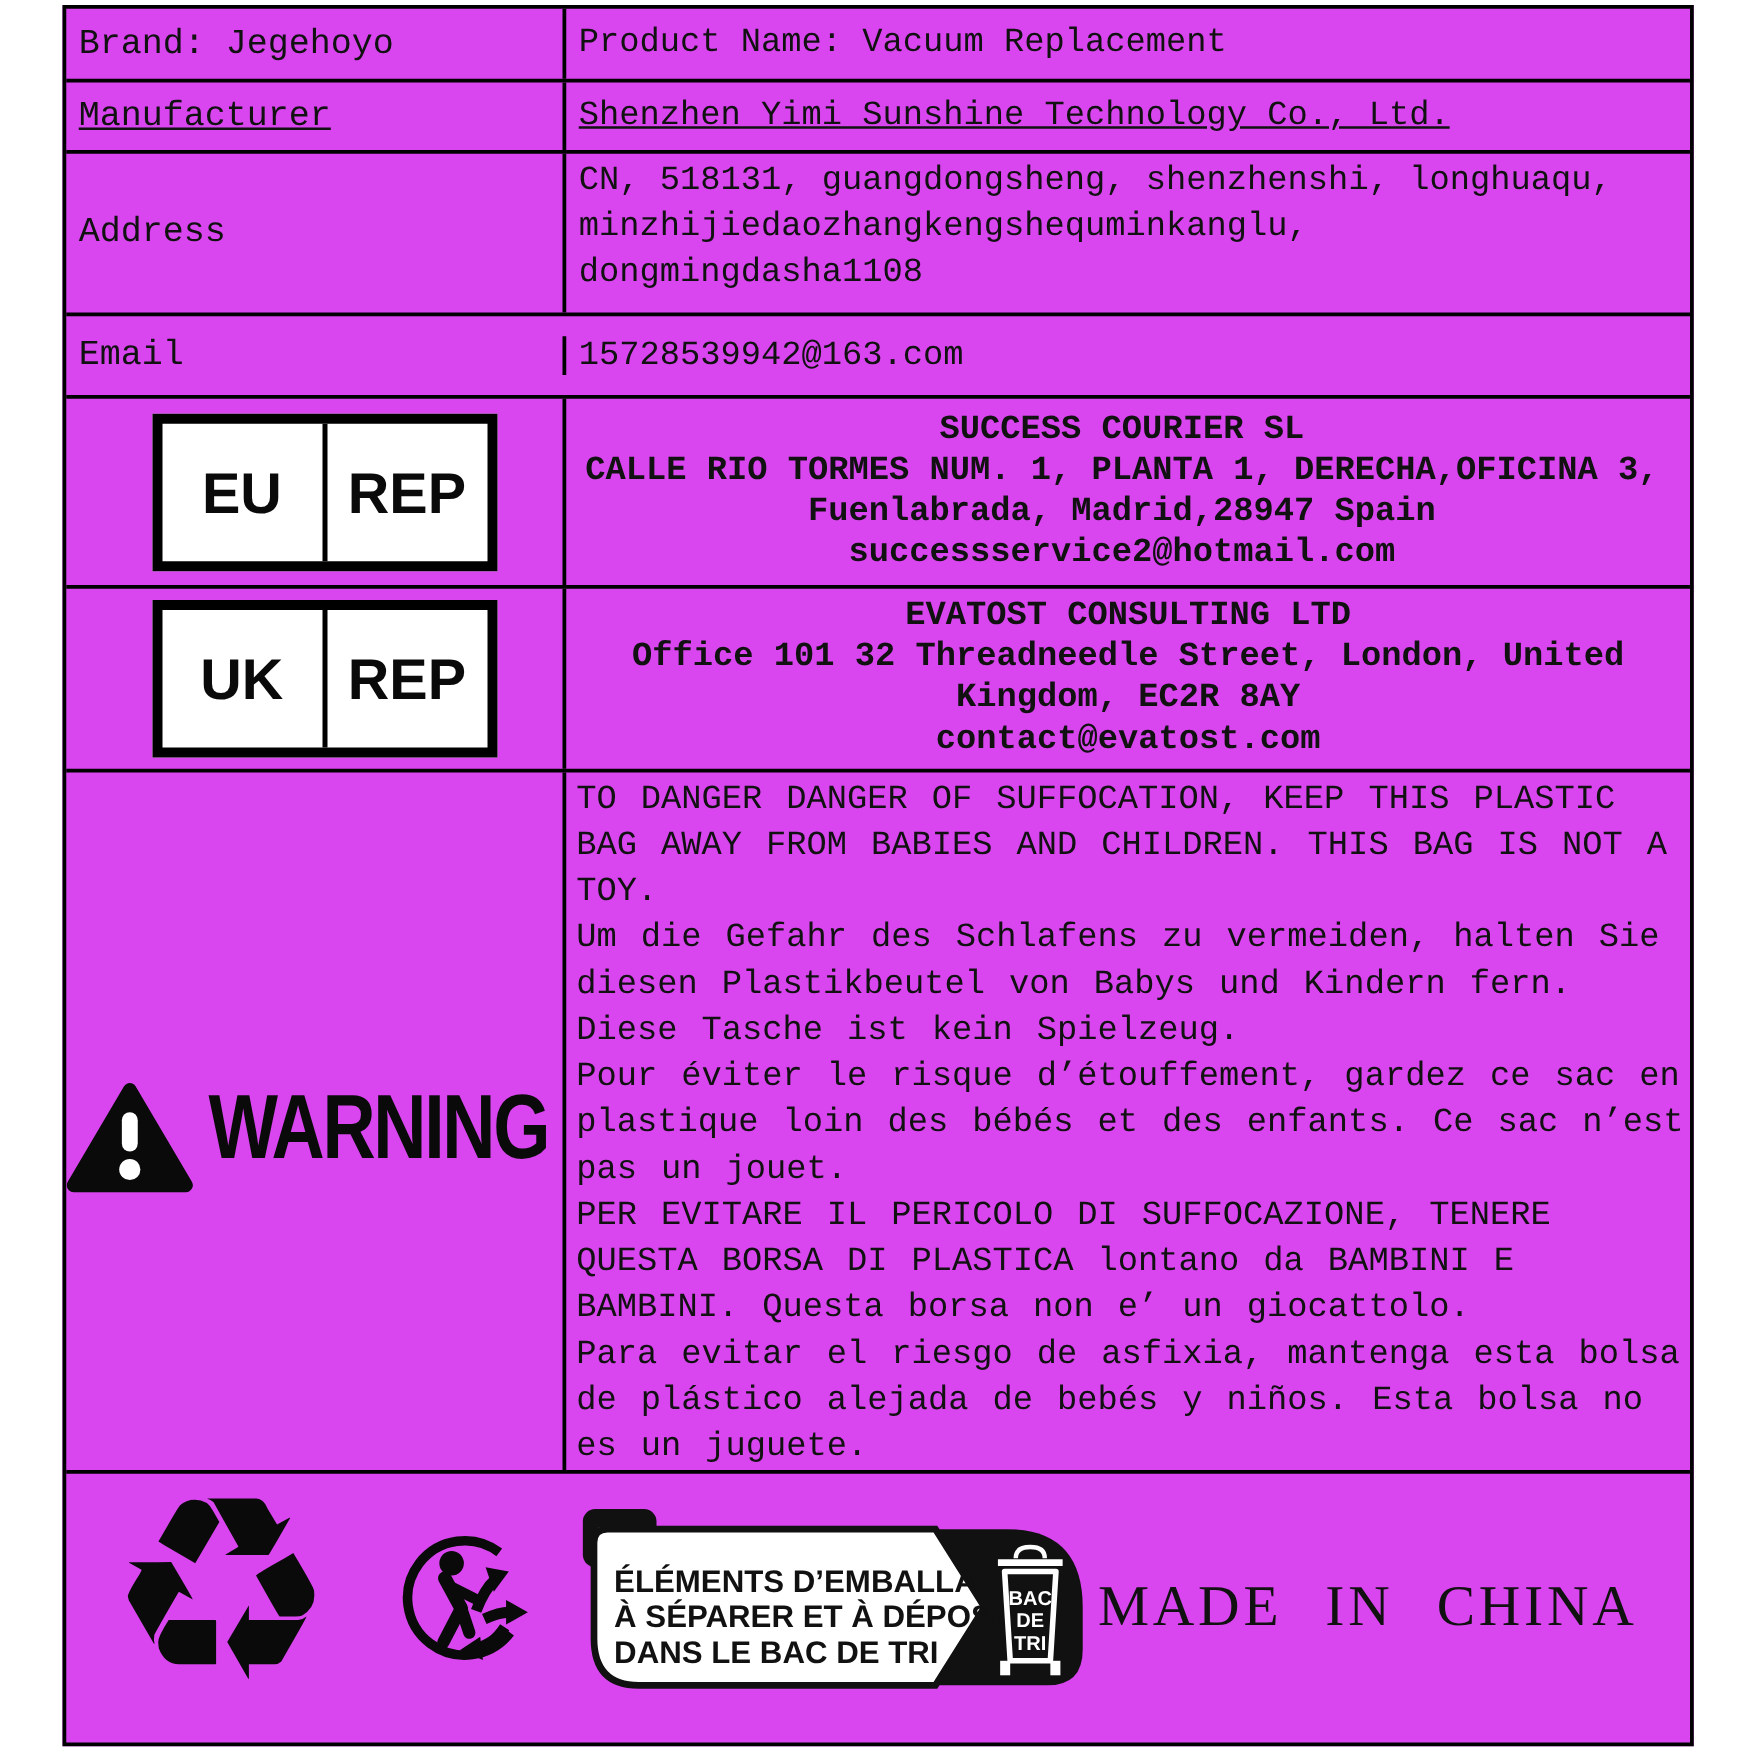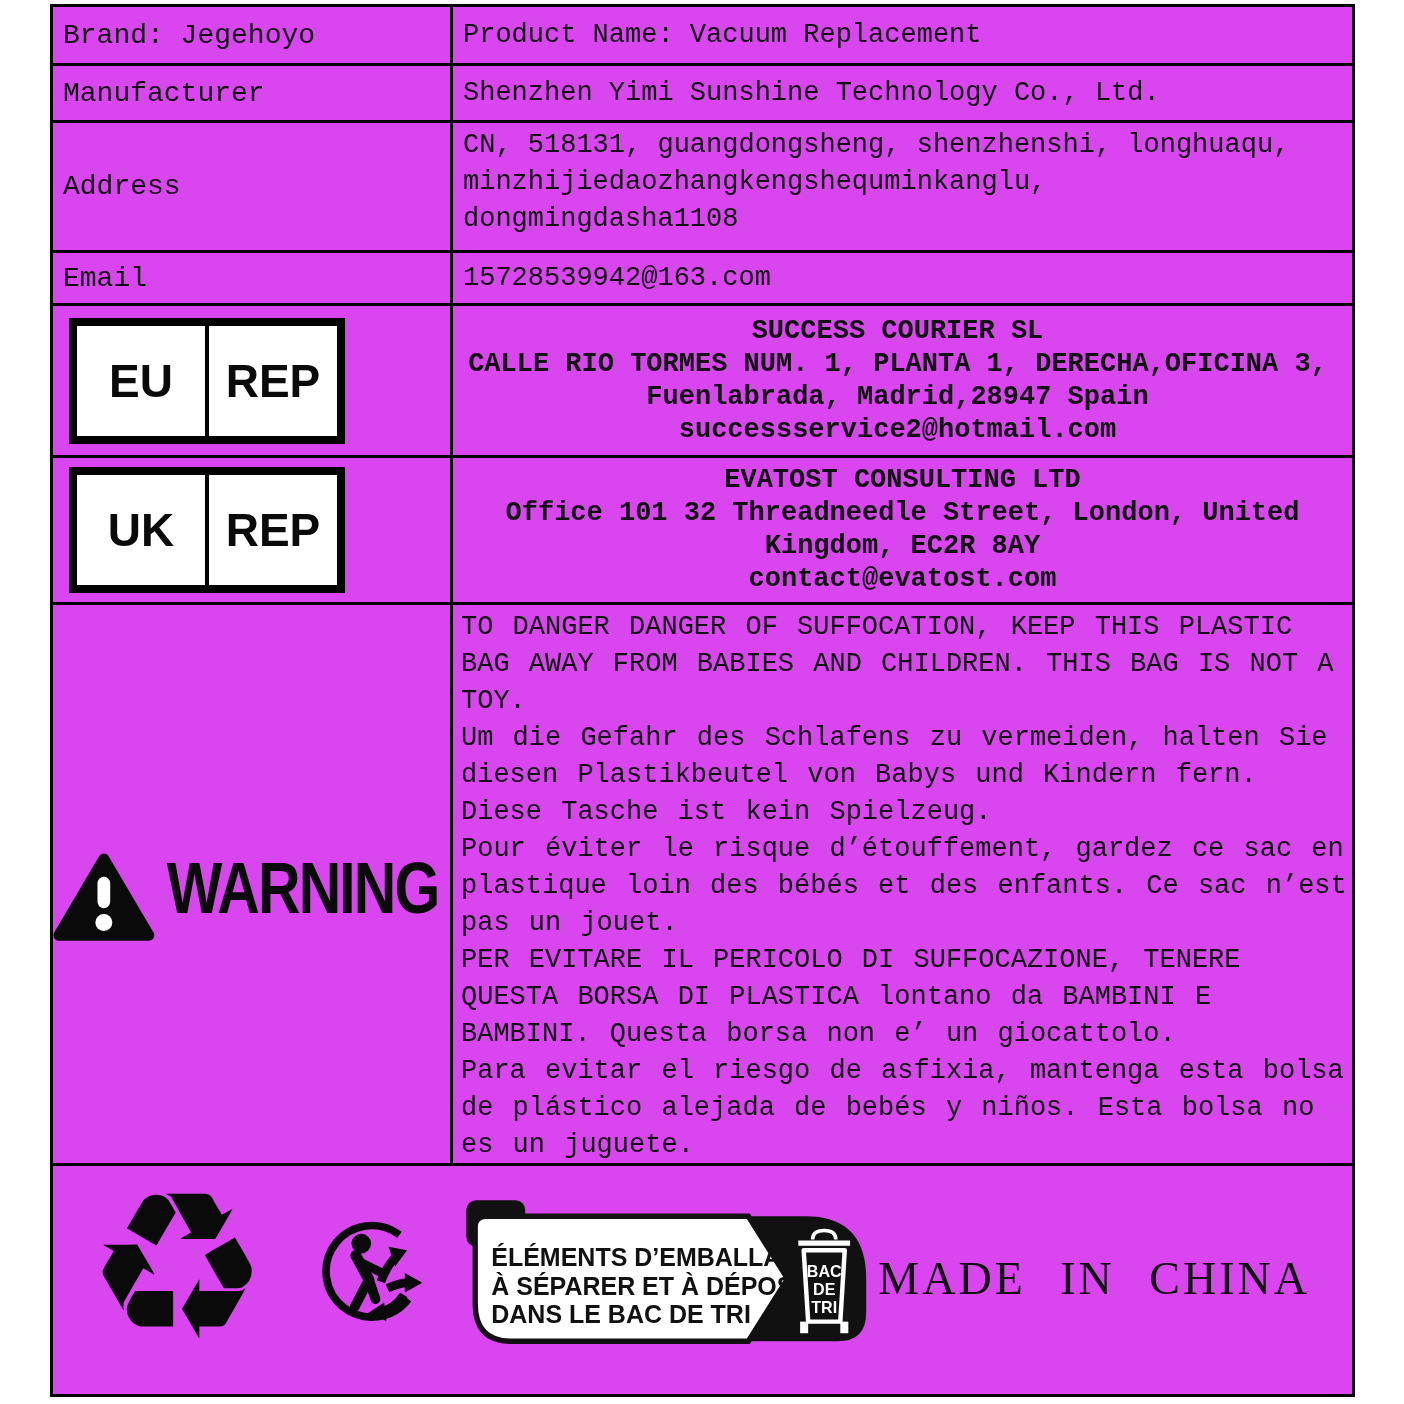--- a/index.html
+++ b/index.html
@@ -6,24 +6,24 @@
   .page{position:relative;width:1404px;height:1404px;background:#fff;overflow:hidden;
         font-family:"Liberation Mono", monospace;color:#111;}
   .sheet{position:absolute;left:50px;top:4px;width:1305px;height:1393px;
          border:3px solid #000;box-sizing:border-box;display:flex;flex-direction:column;background:#d946ef;}
   .row{display:flex;flex-direction:row;border-bottom:3px solid #000;box-sizing:border-box;}
   .row:last-child{border-bottom:none;flex:1;}
   .cell{box-sizing:border-box;overflow:hidden;}
   .lcell{width:400px;border-right:3px solid #000;display:flex;align-items:center;
          padding-left:10px;font-size:28px;}
   .vcell{flex:1;display:flex;align-items:center;padding-left:10px;padding-right:16px;font-size:27px;}
-  .h-r1{height:59px;} .h-r2{height:57px;} .h-r3{height:130px;} .h-r4{height:53px;}
+  .h-r1{height:59px;} .h-r2{height:57px;text-decoration:underline;} .h-r3{height:130px;} .h-r4{height:66px;align-items:center;}
   .h-r5{height:152px;} .h-r6{height:147px;} .h-r7{height:561px;}
   .top-align{align-items:flex-start;padding-top:4px;line-height:37px;}
-  .rep-cell{justify-content:flex-start;padding-left:16px;}
+  .rep-cell{justify-content:center;padding-left:16px;}
   .rep-badge{width:276px;height:126px;border:8px solid #000;box-sizing:border-box;
              display:flex;background:#fff;}
   .rep-badge .half{flex:1;display:flex;align-items:center;justify-content:center;
              font-family:"Liberation Sans",sans-serif;font-weight:bold;font-size:46px;color:#0a0a0a;}
   .rep-badge .sep{width:4px;background:#000;}
   .center-lines{flex-direction:column;justify-content:center;align-items:center;
              text-align:center;font-weight:bold;line-height:33px;padding-left:6px;}
   .warn-left{width:400px;border-right:3px solid #000;display:flex;flex-direction:row;
              align-items:center;box-sizing:border-box;}
   .warn-word{font-family:"Liberation Sans",sans-serif;font-weight:bold;font-size:64px;

